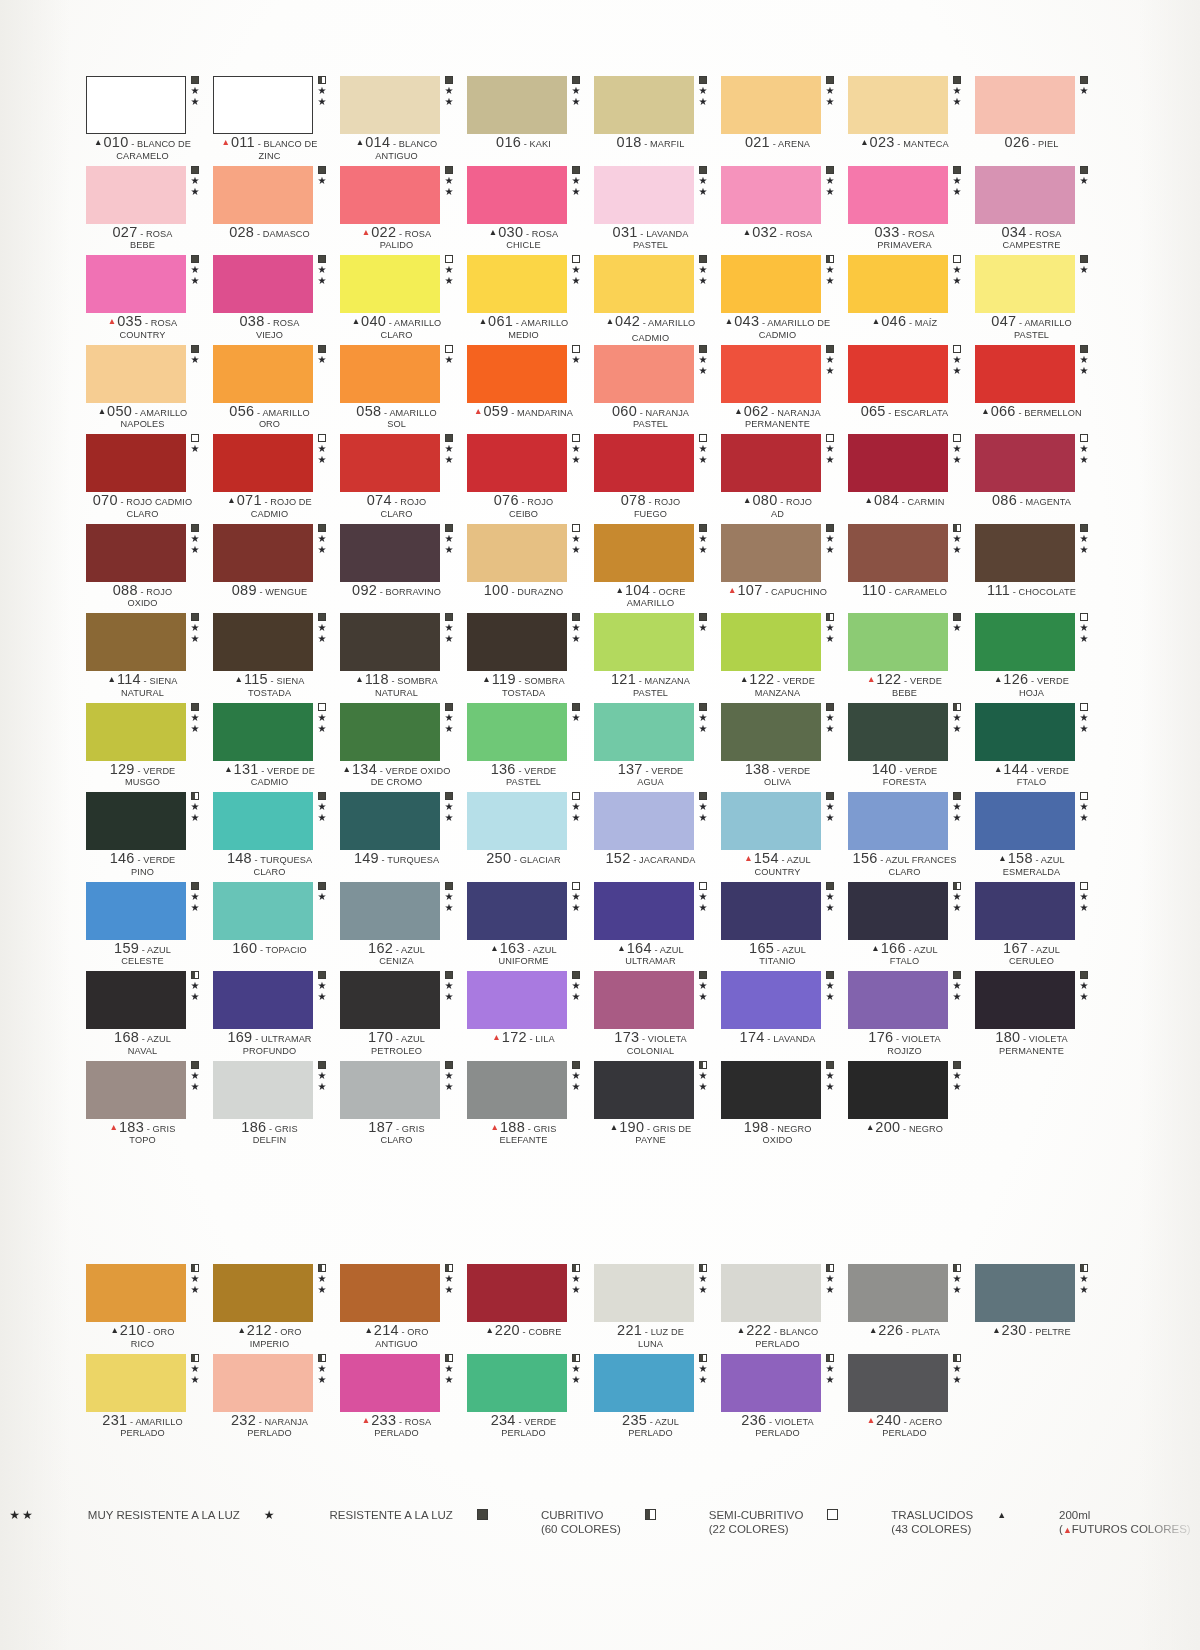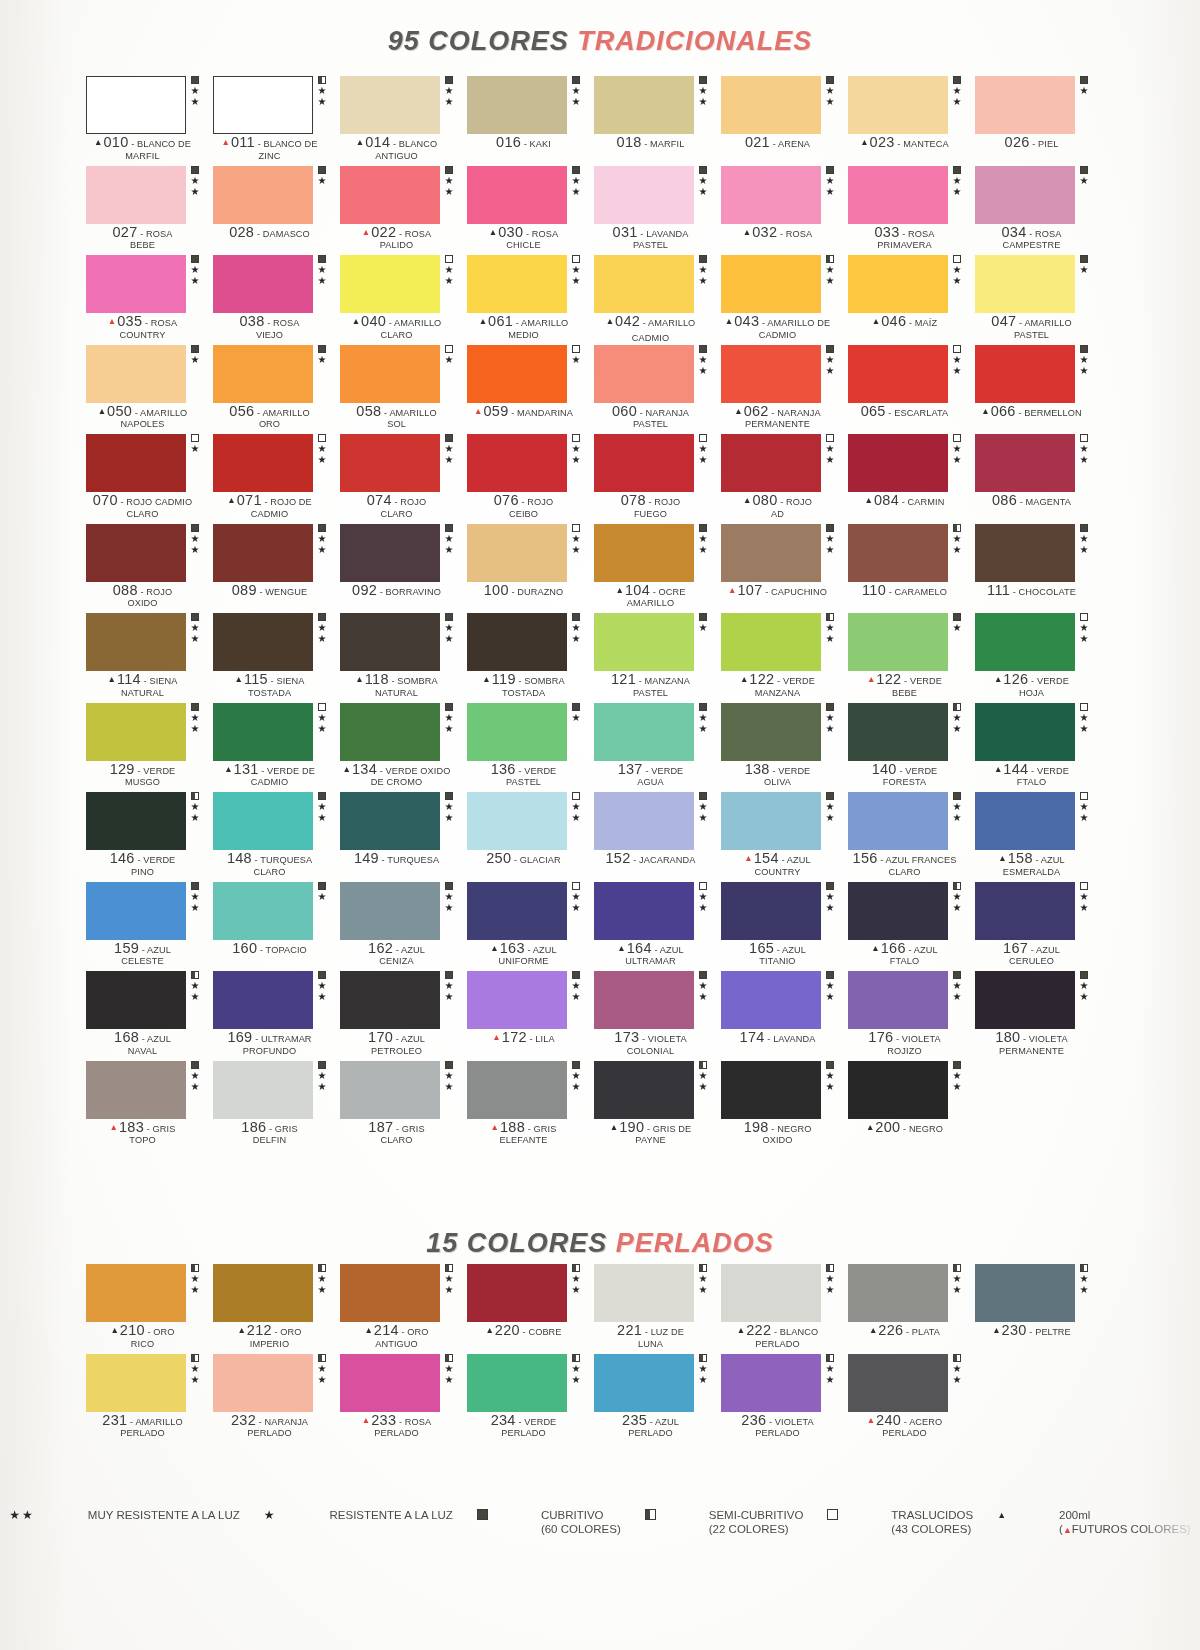--- a/index.html
+++ b/index.html
@@ -119,38 +119,34 @@
   .leg-box.semi{background:linear-gradient(to right,#46463f 0 50%,#fff 50% 100%);}
   .leg-box.none{background:#fff;}
   .leg-tri{font-size:9px;color:#2c2c2c;line-height:15px;}
   .leg-tri.red{color:#e0433c;}
 </style>
 </head>
 <body>
 
 <div class="page">
 
-  <div class="section-title" id="title-trad">
-    <span class="t-dark">95 COLORES</span>
-    <span class="t-red">TRADICIONALES</span>
-  </div>
 
   <div class="grid" id="grid-trad">
       <div class="cell">
         <div class="sw-wrap">
           <div class="swatch outline" style="background: rgb(255, 255, 255);"></div>
           <div class="marks">
             <div class="opa full"></div>
             <span class="star">★</span>
             <span class="star">★</span>
           </div>
         </div>
         <div class="lbl">
           <div><span class="tri black">▲</span><span class="code">010</span><span class="nm"> - BLANCO DE</span></div>
-          <div class="nm">MARFIL</div>
+          <div class="nm">CARAMELO</div>
         </div>
       </div>
       <div class="cell">
         <div class="sw-wrap">
           <div class="swatch outline" style="background: rgb(255, 255, 255);"></div>
           <div class="marks">
             <div class="opa semi"></div>
             <span class="star">★</span>
             <span class="star">★</span>
           </div>
@@ -1418,24 +1414,20 @@
             <span class="star">★</span>
             <span class="star">★</span>
           </div>
         </div>
         <div class="lbl">
           <div><span class="tri black">▲</span><span class="code">200</span><span class="nm"> - NEGRO</span></div>
         </div>
       </div>
     </div>
 
-  <div class="section-title" id="title-perl">
-    <span class="t-dark">15 COLORES</span>
-    <span class="t-red">PERLADOS</span>
-  </div>
 
   <div class="grid" id="grid-perl">
       <div class="cell">
         <div class="sw-wrap">
           <div class="swatch" style="background: rgb(224, 154, 59);"></div>
           <div class="marks">
             <div class="opa semi"></div>
             <span class="star">★</span>
             <span class="star">★</span>
           </div>

